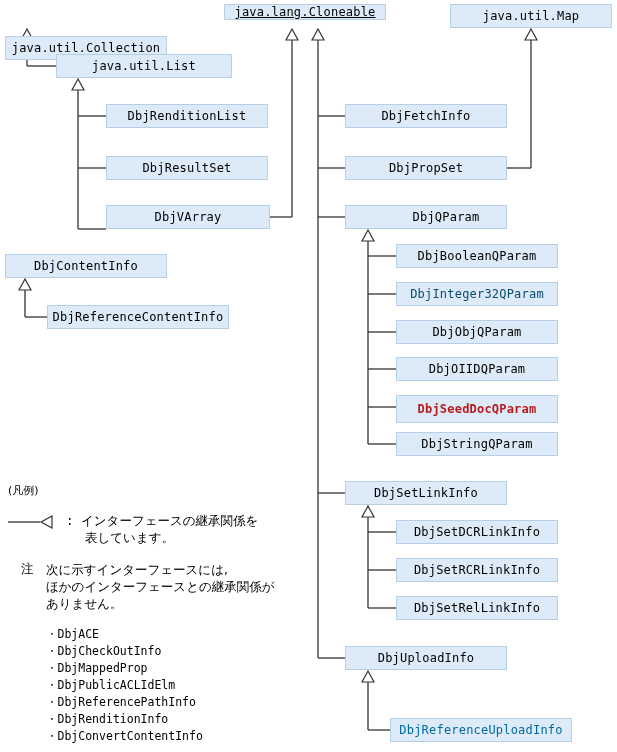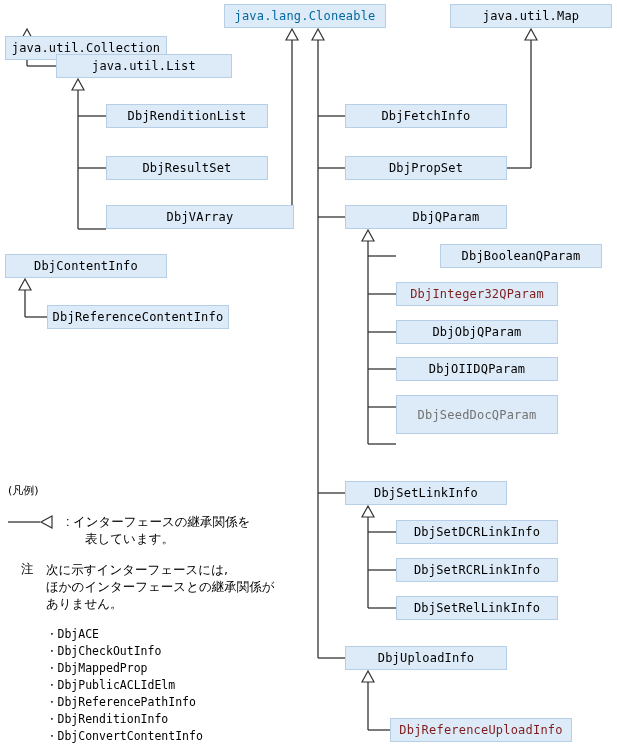--- a/index.html
+++ b/index.html
@@ -48,21 +48,21 @@
   .note-item {
     position: absolute;
     color: #000000;
     white-space: pre;
   }
   .legend-title {
     font-family: "DejaVu Sans", "Liberation Sans", sans-serif;
     font-size: 11px;
   }
   .legend-desc {
-    font-family: Liberation Sans, sans-serif;
+    font-family: Liberation Mono, monospace;
     font-size: 12.5px;
     line-height: 17px;
   }
   .note-marker {
     font-family: "DejaVu Sans", "Liberation Sans", sans-serif;
     font-size: 12.5px;
   }
   .note-body {
     font-family: "DejaVu Sans", "Liberation Sans", sans-serif;
     font-size: 12.5px;
@@ -133,42 +133,43 @@
       <polygon points="318,29 312,40 324,40"></polygon>
       <polygon points="531,29 525,40 537,40"></polygon>
       <polygon points="368,230 362,241 374,241"></polygon>
       <polygon points="368,506 362,517 374,517"></polygon>
       <polygon points="368,671 362,682 374,682"></polygon>
       <polygon points="52,516 52,528 41,522"></polygon>
     </g>
   </svg>
 
   <div class="uml-box" style="left: 5px; top: 4px; width: 162px; height: 24px; background: rgb(221, 234, 247); border-color: rgb(182, 207, 230); color: rgb(0, 0, 0); margin-top: 32px;">java.util.Collection</div>
-  <div class="uml-box" style="left: 224px; top: 4px; width: 162px; height: 24px; background: rgb(221, 234, 247); border-color: rgb(182, 207, 230); color: #0369a1;">java.lang.Cloneable</div>
+  <div class="uml-box" style="left: 224px; top: 4px; width: 162px; height: 16px; background: rgb(221, 234, 247); border-color: rgb(182, 207, 230); color: #000000; text-decoration: underline;">java.lang.Cloneable</div>
   <div class="uml-box" style="left: 450px; top: 4px; width: 162px; height: 24px; background: rgb(221, 234, 247); border-color: rgb(182, 207, 230); color: rgb(0, 0, 0);">java.util.Map</div>
   <div class="uml-box" style="left: 56px; top: 54px; width: 176px; height: 24px; background: rgb(221, 234, 247); border-color: rgb(182, 207, 230); color: rgb(0, 0, 0);">java.util.List</div>
   <div class="uml-box" style="left: 106px; top: 104px; width: 162px; height: 24px; background: rgb(221, 234, 247); border-color: rgb(182, 207, 230); color: rgb(0, 0, 0);">DbjRenditionList</div>
   <div class="uml-box" style="left: 106px; top: 156px; width: 162px; height: 24px; background: rgb(221, 234, 247); border-color: rgb(182, 207, 230); color: rgb(0, 0, 0);">DbjResultSet</div>
-  <div class="uml-box" style="left: 106px; top: 205px; width: 188px; height: 24px; background: rgb(221, 234, 247); border-color: rgb(182, 207, 230); color: rgb(0, 0, 0);">DbjVArray</div>
+  <div class="uml-box" style="left: 106px; top: 205px; width: 164px; height: 24px; background: rgb(221, 234, 247); border-color: rgb(182, 207, 230); color: rgb(0, 0, 0);">DbjVArray</div>
   <div class="uml-box" style="left: 5px; top: 254px; width: 162px; height: 24px; background: rgb(221, 234, 247); border-color: rgb(182, 207, 230); color: rgb(0, 0, 0);">DbjContentInfo</div>
   <div class="uml-box" style="left: 47px; top: 305px; width: 182px; height: 24px; background: rgb(221, 234, 247); border-color: rgb(182, 207, 230); color: rgb(0, 0, 0);">DbjReferenceContentInfo</div>
   <div class="uml-box" style="left: 345px; top: 104px; width: 162px; height: 24px; background: rgb(221, 234, 247); border-color: rgb(182, 207, 230); color: rgb(0, 0, 0);">DbjFetchInfo</div>
   <div class="uml-box" style="left: 345px; top: 156px; width: 162px; height: 24px; background: rgb(221, 234, 247); border-color: rgb(182, 207, 230); color: rgb(0, 0, 0);">DbjPropSet</div>
   <div class="uml-box" style="left: 345px; top: 205px; width: 162px; height: 24px; background: rgb(221, 234, 247); border-color: rgb(182, 207, 230); color: rgb(0, 0, 0); padding-left: 40px;">DbjQParam</div>
-  <div class="uml-box" style="left: 396px; top: 244px; width: 162px; height: 24px; background: rgb(221, 234, 247); border-color: rgb(182, 207, 230); color: rgb(0, 0, 0); margin-left: 44px;">DbjBooleanQParam</div>
-  <div class="uml-box" style="left: 396px; top: 282px; width: 162px; height: 24px; background: rgb(221, 234, 247); border-color: rgb(182, 207, 230); color: #7f1d1d;">DbjInteger32QParam</div>
+  <div class="uml-box" style="left: 396px; top: 244px; width: 162px; height: 24px; background: rgb(221, 234, 247); border-color: rgb(182, 207, 230); color: rgb(0, 0, 0);">DbjBooleanQParam</div>
+  <div class="uml-box" style="left: 396px; top: 282px; width: 162px; height: 24px; background: rgb(221, 234, 247); border-color: rgb(182, 207, 230); color: #0c4a6e;">DbjInteger32QParam</div>
   <div class="uml-box" style="left: 396px; top: 320px; width: 162px; height: 24px; background: rgb(221, 234, 247); border-color: rgb(182, 207, 230); color: rgb(0, 0, 0);">DbjObjQParam</div>
   <div class="uml-box" style="left: 396px; top: 357px; width: 162px; height: 24px; background: rgb(221, 234, 247); border-color: rgb(182, 207, 230); color: rgb(0, 0, 0);">DbjOIIDQParam</div>
-  <div class="uml-box" style="left: 396px; top: 395px; width: 162px; height: 39px; background: rgb(221, 234, 247); border-color: rgb(182, 207, 230); color: #737373;">DbjSeedDocQParam</div>
+  <div class="uml-box" style="left: 396px; top: 395px; width: 162px; height: 28px; background: rgb(221, 234, 247); border-color: rgb(182, 207, 230); color: #b91c1c; font-weight: bold;">DbjSeedDocQParam</div>
+  <div class="uml-box" style="left: 396px; top: 432px; width: 162px; height: 24px; background: rgb(221, 234, 247); border-color: rgb(182, 207, 230); color: rgb(0, 0, 0);">DbjStringQParam</div>
   <div class="uml-box" style="left: 345px; top: 481px; width: 162px; height: 24px; background: rgb(221, 234, 247); border-color: rgb(182, 207, 230); color: rgb(0, 0, 0);">DbjSetLinkInfo</div>
   <div class="uml-box" style="left: 396px; top: 520px; width: 162px; height: 24px; background: rgb(221, 234, 247); border-color: rgb(182, 207, 230); color: rgb(0, 0, 0);">DbjSetDCRLinkInfo</div>
   <div class="uml-box" style="left: 396px; top: 558px; width: 162px; height: 24px; background: rgb(221, 234, 247); border-color: rgb(182, 207, 230); color: rgb(0, 0, 0); text-align: right;">DbjSetRCRLinkInfo</div>
   <div class="uml-box" style="left: 396px; top: 596px; width: 162px; height: 24px; background: rgb(221, 234, 247); border-color: rgb(182, 207, 230); color: rgb(0, 0, 0);">DbjSetRelLinkInfo</div>
   <div class="uml-box" style="left: 345px; top: 646px; width: 162px; height: 24px; background: rgb(221, 234, 247); border-color: rgb(182, 207, 230); color: rgb(0, 0, 0);">DbjUploadInfo</div>
-  <div class="uml-box" style="left: 390px; top: 718px; width: 182px; height: 24px; background: rgb(221, 234, 247); border-color: rgb(182, 207, 230); color: #7f1d1d;">DbjReferenceUploadInfo</div>
+  <div class="uml-box" style="left: 390px; top: 718px; width: 182px; height: 24px; background: rgb(221, 234, 247); border-color: rgb(182, 207, 230); color: #0369a1;">DbjReferenceUploadInfo</div>
 
   <div class="legend-title" style="left:8px; top:483px;">(凡例)</div>
   <div class="legend-desc" style="left:66px; top:514px;">: インターフェースの継承関係を</div>
   <div class="legend-desc" style="left:85px; top:531px;">表しています。</div>
 
   <div class="note-marker" style="left:21px; top:561px;">注</div>
   <div class="note-body" style="left:46px; top:561px;">次に示すインターフェースには,</div>
   <div class="note-body" style="left:46px; top:578px;">ほかのインターフェースとの継承関係が</div>
   <div class="note-body" style="left:46px; top:595px;">ありません。</div>
 

